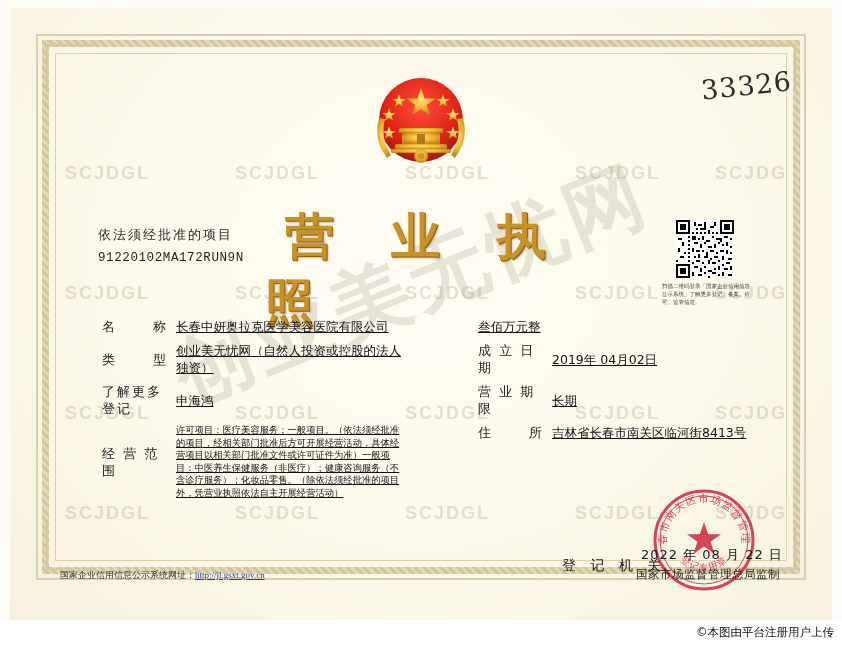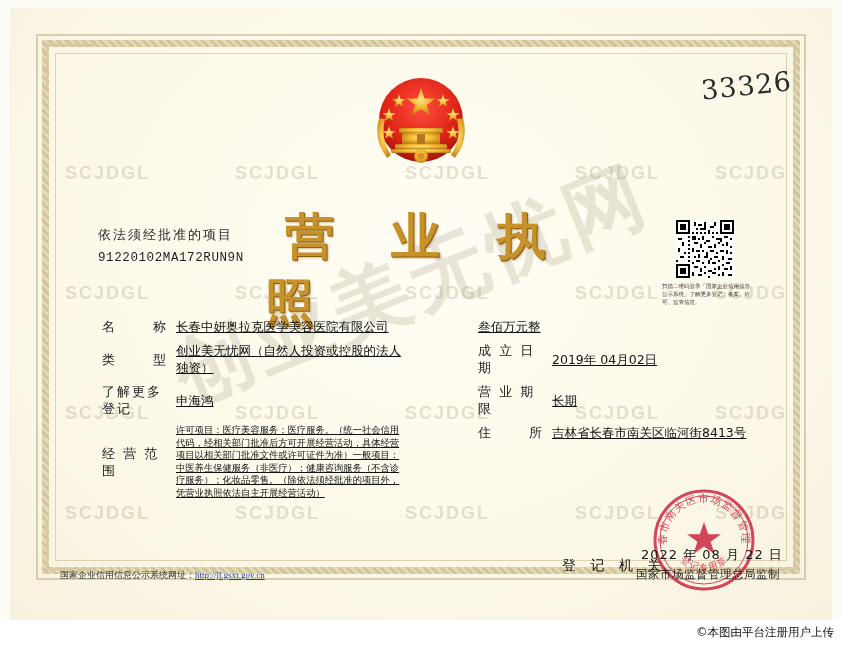--- a/index.html
+++ b/index.html
@@ -526,21 +526,21 @@
       <div class="field">
         <div class="f-label">类　　型</div>
         <div class="f-value">创业美无忧网（自然人投资或控股的法人独资）</div>
       </div>
       <div class="field">
         <div class="f-label wide">了解更多登记</div>
         <div class="f-value">申海鸿</div>
       </div>
       <div class="field scope">
         <div class="f-label wide">经 营 范 围</div>
-        <div class="f-value small">许可项目：医疗美容服务；医疗服务。（统一社会信用代码，经相关部门批准后方可开展经营活动，具体经营项目以相关部门批准文件或许可证件为准）一般项目：中医养生保健服务（非医疗）；健康咨询服务（不含诊疗服务）；化妆品零售。（除依法须经批准的项目外，凭营业执照依法自主开展经营活动）</div>
+        <div class="f-value small">许可项目：医疗美容服务；一般项目。（依法须经批准的项目，经相关部门批准后方可开展经营活动，具体经营项目以相关部门批准文件或许可证件为准）一般项目：中医养生保健服务（非医疗）；健康咨询服务（不含诊疗服务）；化妆品零售。（除依法须经批准的项目外，凭营业执照依法自主开展经营活动）</div>
       </div>
     </div>
 
     <div class="fields-right">
       <div class="field">
         <div class="f-value">叁佰万元整</div>
       </div>
       <div class="field">
         <div class="f-label wide">成 立 日 期</div>
         <div class="f-value">2019年 04月02日</div>

